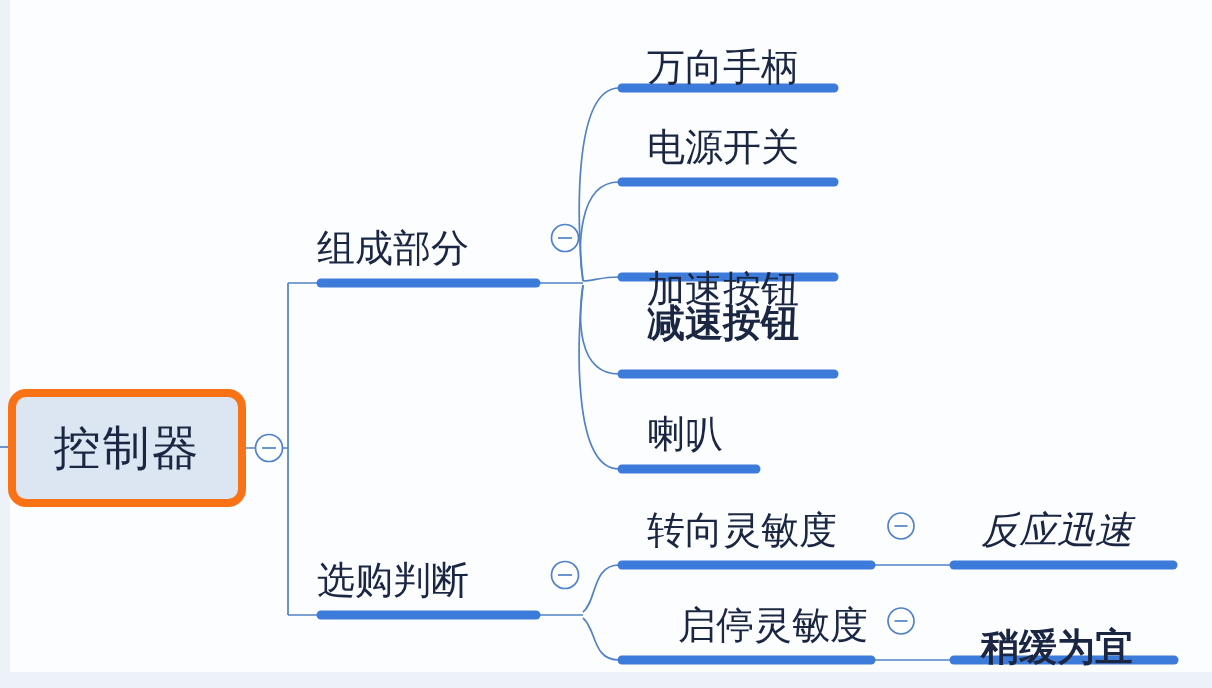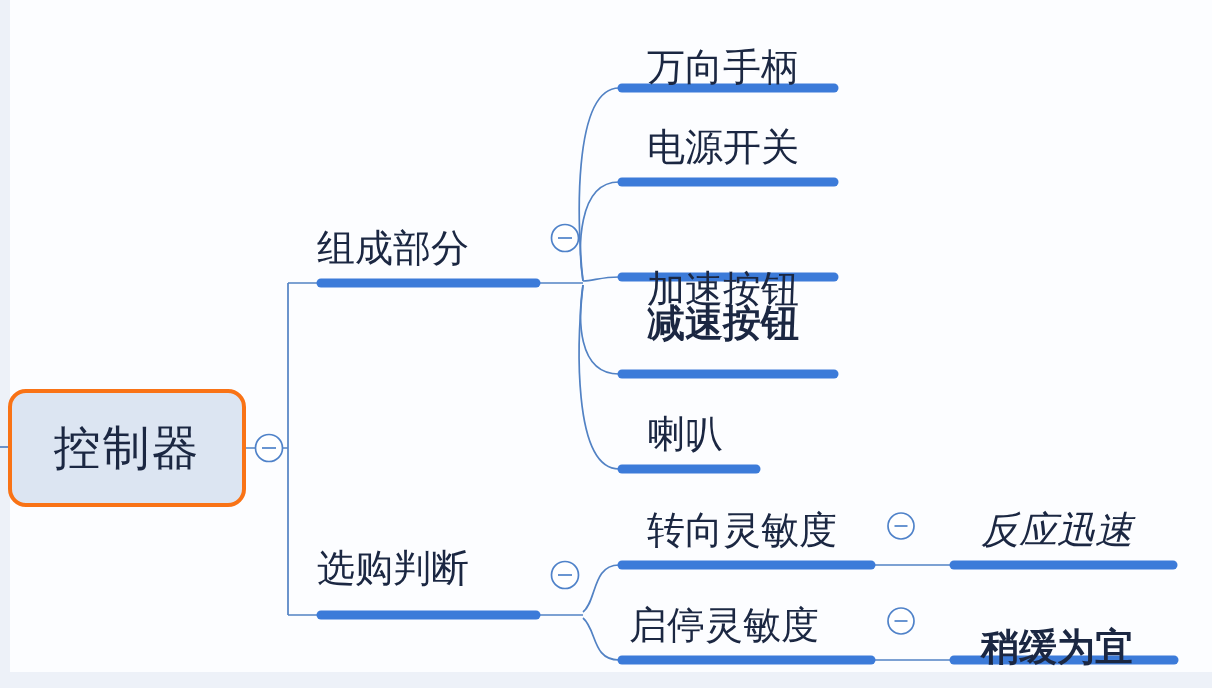--- a/index.html
+++ b/index.html
@@ -18,21 +18,21 @@
   #wires {
     position: absolute;
     left: 0; top: 0;
     width: 1212px; height: 688px;
   }
   .root-node {
     position: absolute;
     left: 8px; top: 389px;
     width: 238px; height: 118px;
     background: #dce5f2;
-    border: 4px solid #f97316;
+    border: 8px solid #f97316;
     border-radius: 18px;
     display: flex;
     align-items: center;
     justify-content: center;
     font-size: 47px;
     color: #1b2742;
     letter-spacing: 2px;
     cursor: default;
   }
   .node-label {
@@ -40,29 +40,29 @@
     height: 46px;
     line-height: 46px;
     font-size: 38px;
     color: #1b2742;
     white-space: nowrap;
     cursor: default;
   }
   .node-label.centered { text-align: left; }
   
   #lbl-branch-0 { left: 317px; top: 225px; width: 223px; }
-  #lbl-branch-1 { left: 317px; top: 545px; width: 223px; }
+  #lbl-branch-1 { left: 317px; top: 557px; width: 223px; }
   
   #lbl-c00 { left: 647px; top: 44px; }
   #lbl-c01 { left: 647px; top: 124px; }
   #lbl-c02 { left: 647px; top: 219px; margin-top: 47px; }
   #lbl-c03 { left: 647px; top: 300px; font-weight: bold; }
   #lbl-c04 { left: 647px; top: 411px; }
   #lbl-c10 { left: 647px; top: 507px; }
-  #lbl-c11 { left: 629px; top: 602px; text-align: right; }
+  #lbl-c11 { left: 678px; top: 602px; text-align: right; }
   
   #lbl-g100 { left: 981px; top: 507px; font-style: italic; }
   #lbl-g110 { left: 981px; top: 624px; font-weight: bold; }
 </style>
 </head>
 <body>
 
 <div id="canvas"></div>
 
 <svg id="wires" xmlns="http://www.w3.org/2000/svg" viewBox="0 0 1212 688">

